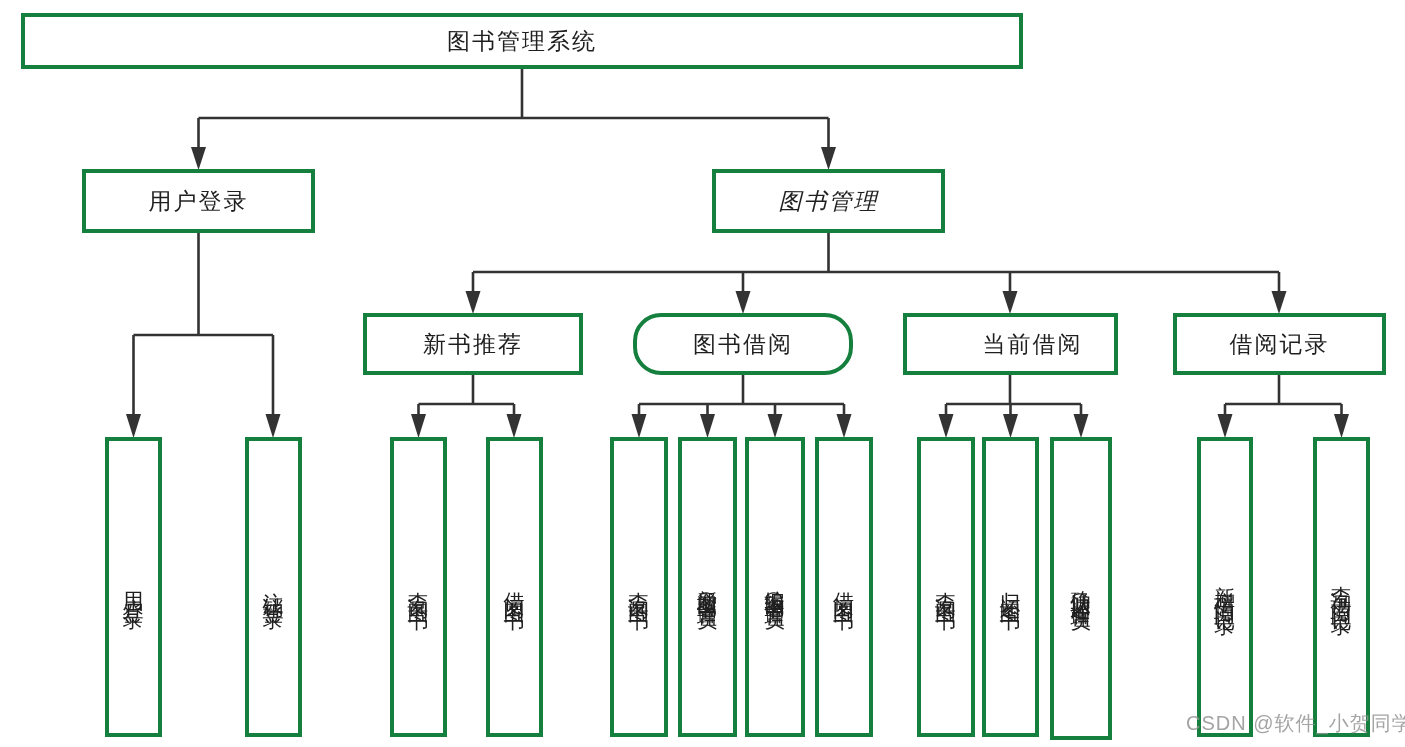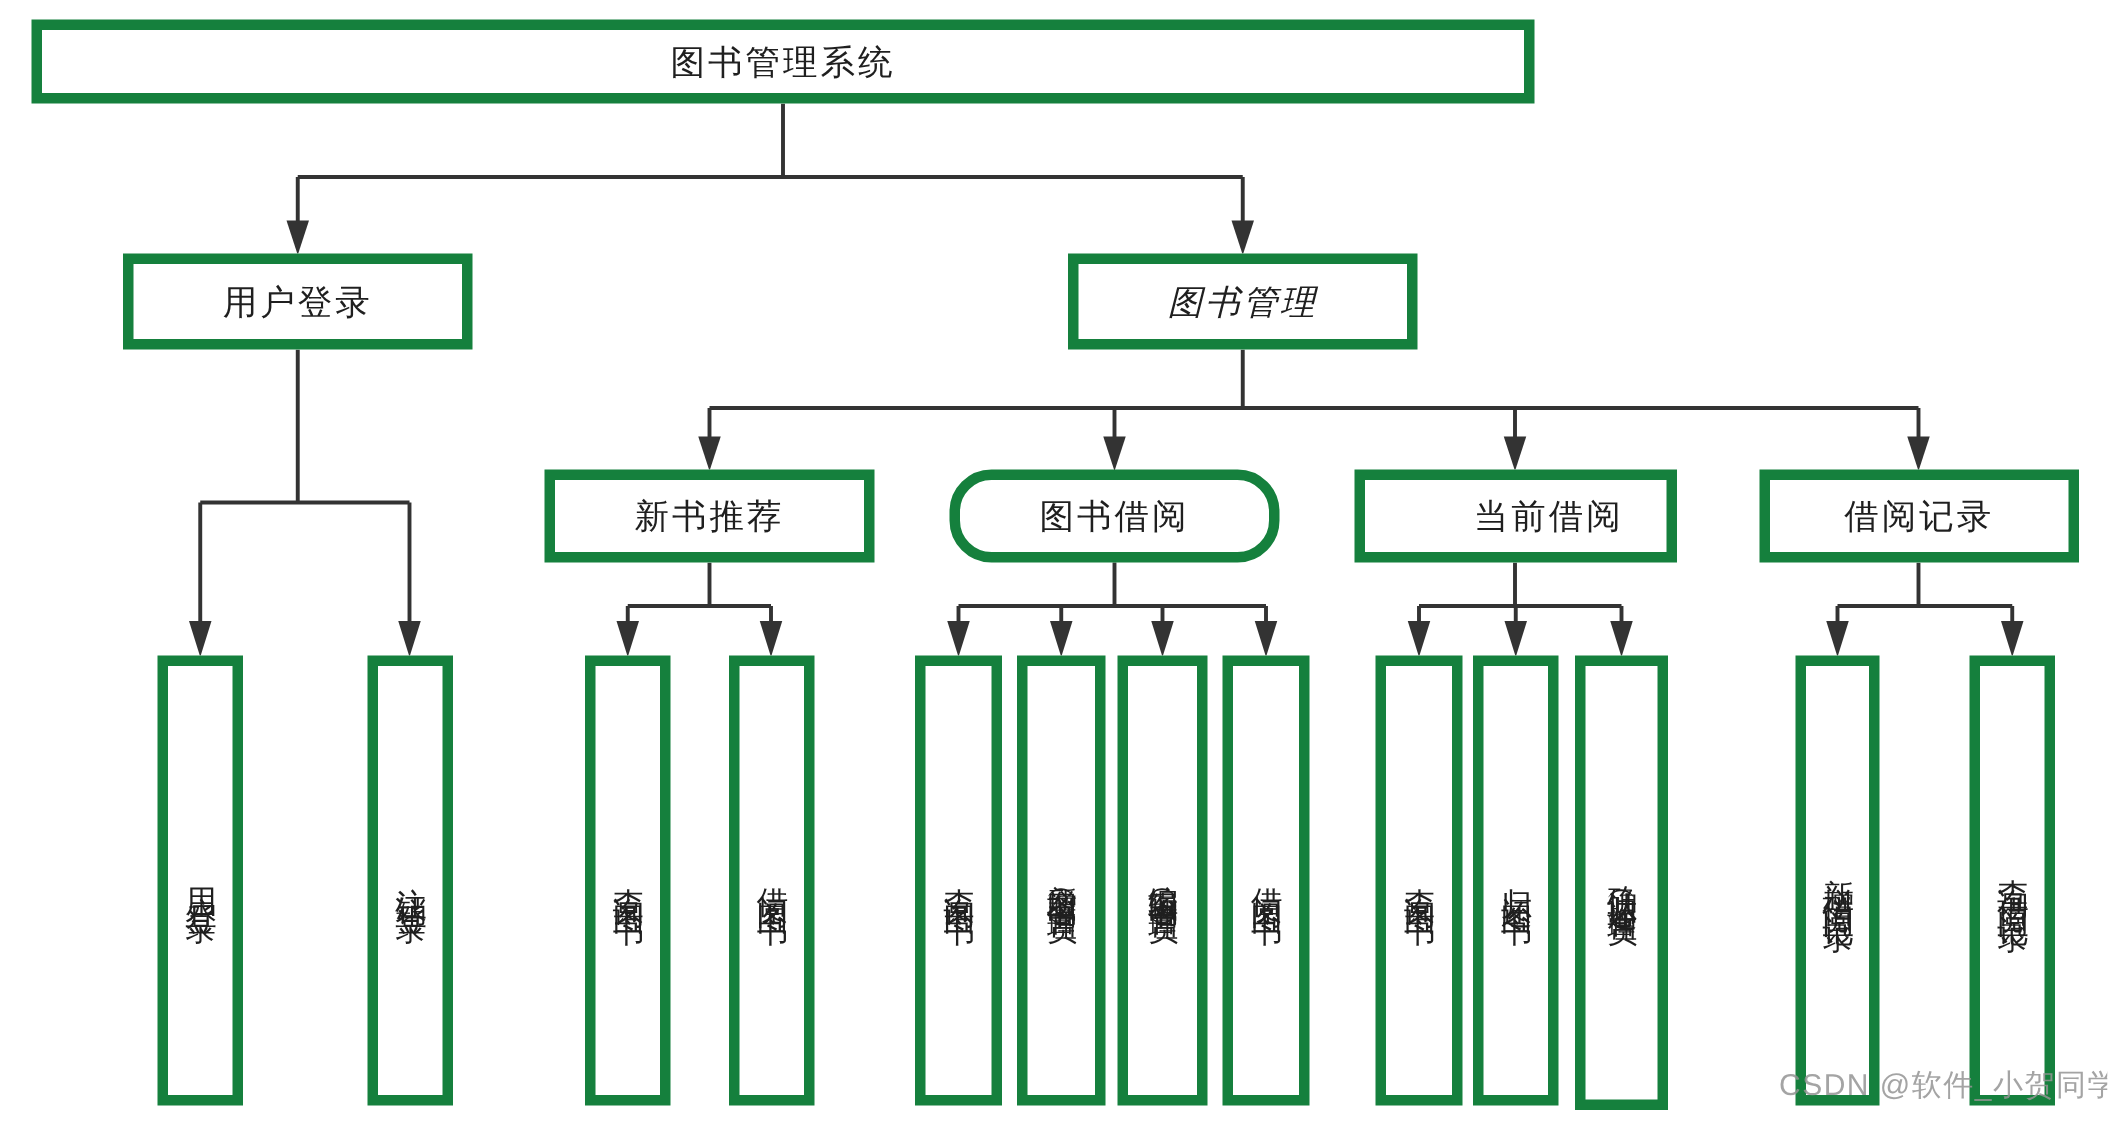--- a/index.html
+++ b/index.html
@@ -15,21 +15,21 @@
   svg.connectors {
     position: absolute;
     left: 0; top: 0;
     width: 1405px; height: 747px;
     z-index: 1;
   }
   .node {
     position: absolute;
     box-sizing: border-box;
     background: #ffffff;
-    border: 7px solid #15803d;
+    border: 4px solid #15803d;
     display: flex;
     align-items: center;
     justify-content: center;
     z-index: 2;
     text-align: center;
   }
   .node .lbl {
     font-size: 23px;
     letter-spacing: 2px;
     color: #1f1f1f;

